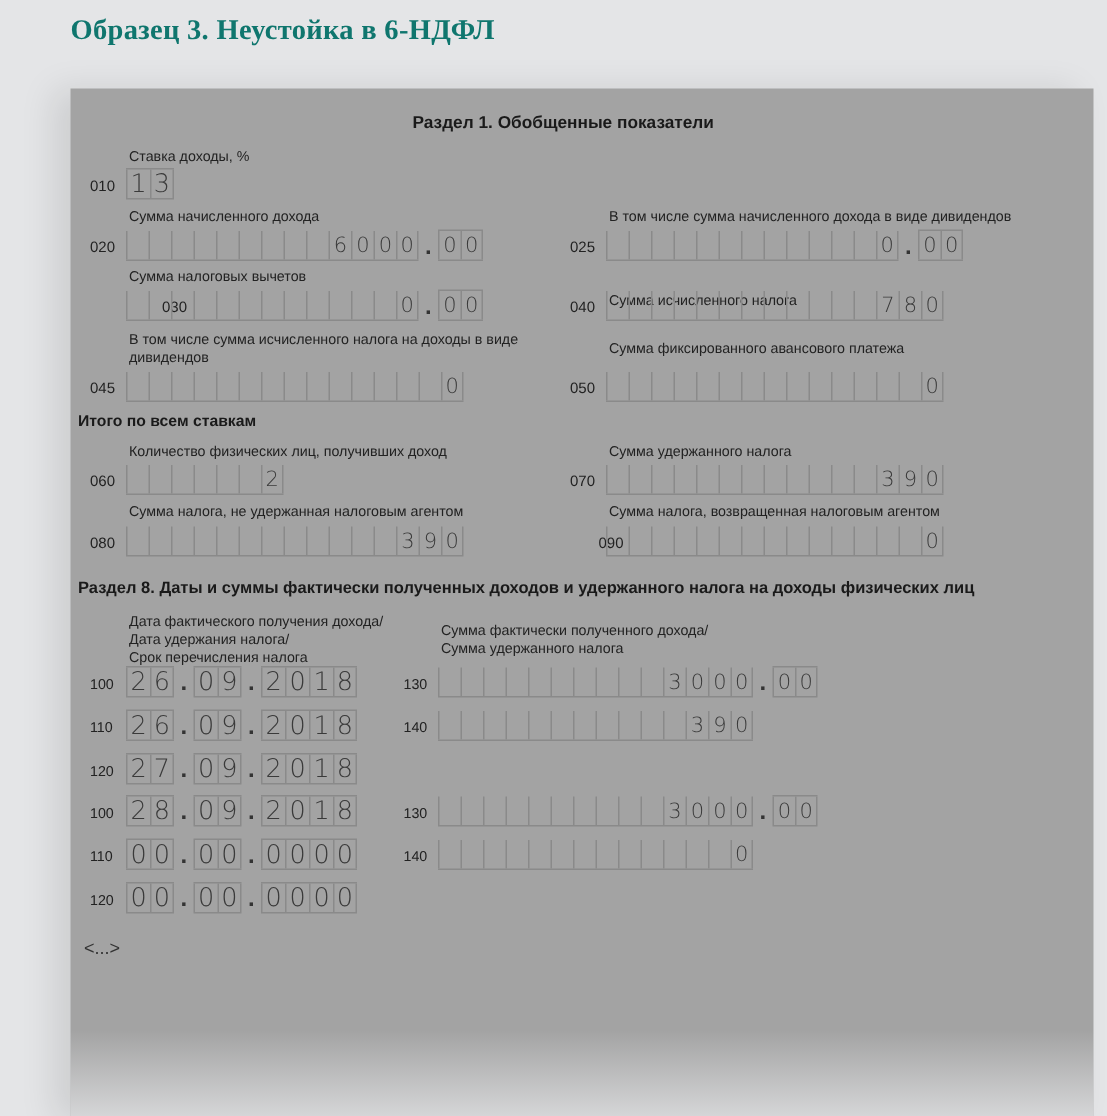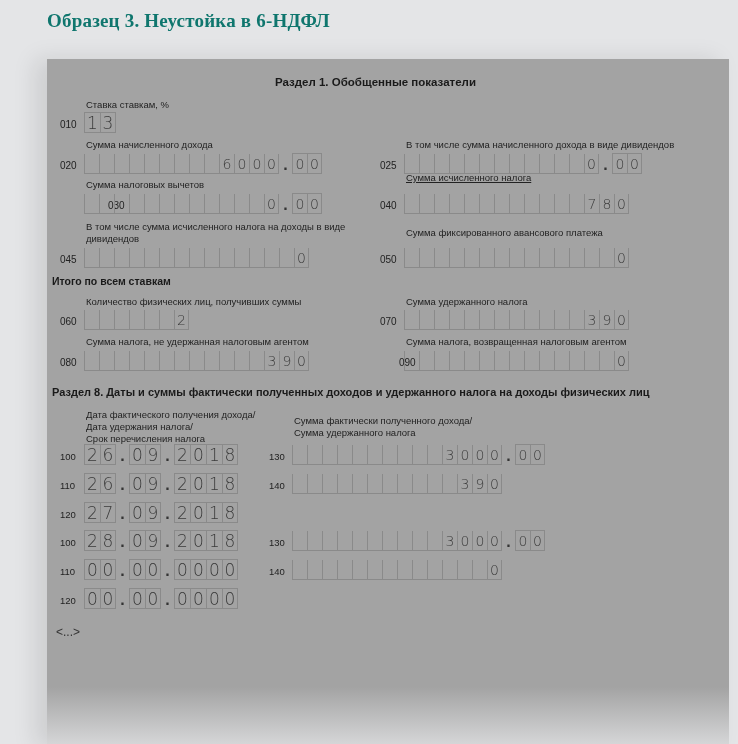--- a/index.html
+++ b/index.html
@@ -49,21 +49,21 @@
 </head>
 <body>
 
 <div class="doc-title">Образец 3. Неустойка в 6-НДФЛ</div>
 
 <div class="sheet" id="sheet">
   <div class="sheet-fade"></div>
 
   <div class="abs sec-title" style="left:228px; top:17px;">Раздел 1. Обобщенные показатели</div>
 
-  <div class="abs lbl" style="left:39px; top:40px;">Ставка ставкам, %</div>
+  <div class="abs lbl" style="left:39px; top:40px;">Ставка доходы, %</div>
   <div class="abs code" style="left:13px; top:60px;">010</div>
   <div class="field" style="left:37px; top:55px;">
       <div class="cells boxed">
         <div class="cell" style="font-size: 17px; width: 16px;">1</div>
         <div class="cell" style="font-size: 17px; width: 16px;">3</div>
       </div>
     </div>
 
   <div class="abs lbl" style="left:39px; top:80px;">Сумма начисленного дохода</div>
   <div class="abs code" style="left:13px; top:101px;">020</div>
@@ -133,21 +133,21 @@
         <div class="cell"></div>
         <div class="cell">0</div>
       </div>
       <div class="dot">.</div>
       <div class="cells boxed">
         <div class="cell">0</div>
         <div class="cell">0</div>
       </div>
     </div>
 
-  <div class="abs lbl" style="left:359px; top:113px;text-decoration:underline;">Сумма исчисленного налога</div>
+  <div class="abs lbl" style="left:359px; top:136px;">Сумма исчисленного налога</div>
   <div class="abs code" style="left:333px; top:141px;">040</div>
   <div class="field" style="left:357px; top:136px;">
       <div class="cells">
         <div class="cell"></div>
         <div class="cell"></div>
         <div class="cell"></div>
         <div class="cell"></div>
         <div class="cell"></div>
         <div class="cell"></div>
         <div class="cell"></div>
@@ -202,21 +202,21 @@
         <div class="cell"></div>
         <div class="cell"></div>
         <div class="cell"></div>
         <div class="cell"></div>
         <div class="cell">0</div>
       </div>
     </div>
 
   <div class="abs sec-title" style="left:5px; top:216px; font-size:10.5px;">Итого по всем ставкам</div>
 
-  <div class="abs lbl" style="left:39px; top:237px;">Количество физических лиц, получивших суммы</div>
+  <div class="abs lbl" style="left:39px; top:237px;">Количество физических лиц, получивших доход</div>
   <div class="abs code" style="left:13px; top:257px;">060</div>
   <div class="field" style="left:37px; top:252px;">
       <div class="cells">
         <div class="cell"></div>
         <div class="cell"></div>
         <div class="cell"></div>
         <div class="cell"></div>
         <div class="cell"></div>
         <div class="cell"></div>
         <div class="cell">2</div>

